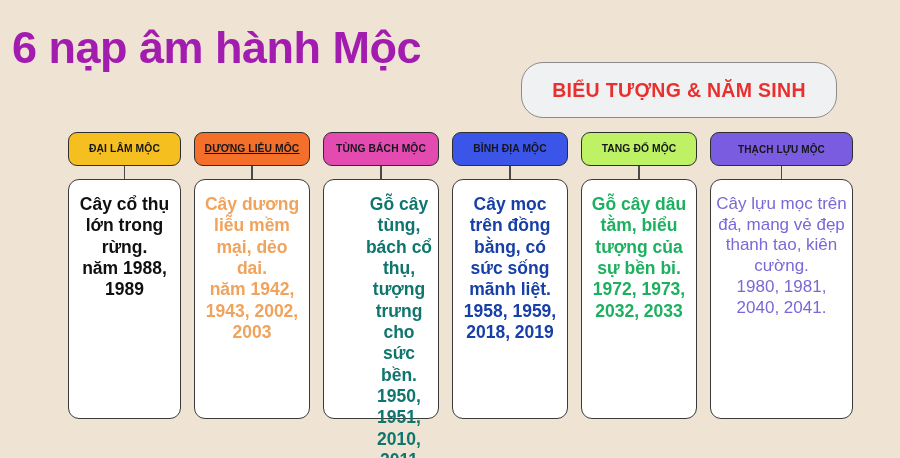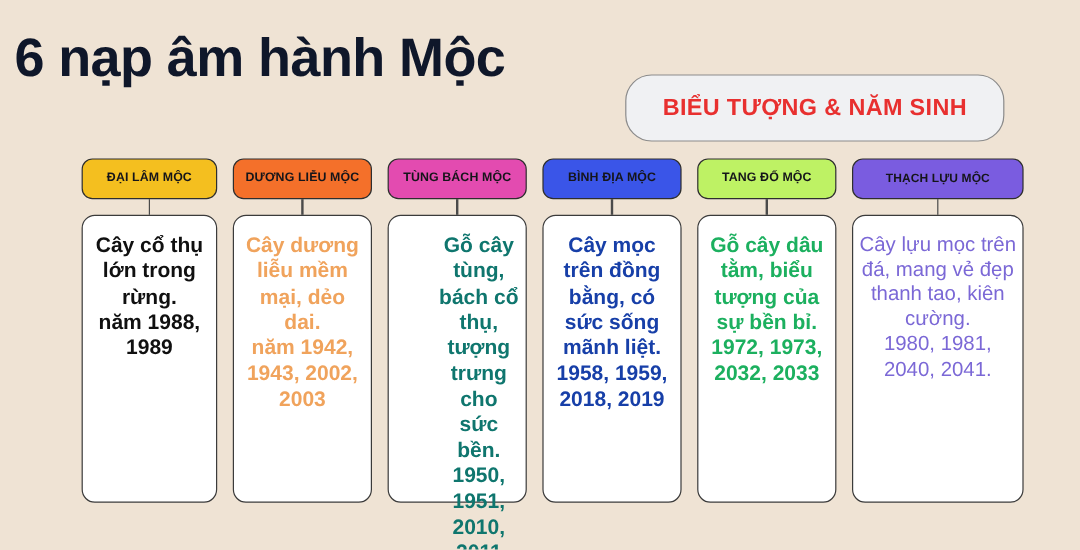--- a/index.html
+++ b/index.html
@@ -156,42 +156,42 @@
     text-align: center;
     line-height: 1.2;
     white-space: nowrap;
     letter-spacing: 0.05px;
   }
 </style>
 </head>
 <body style="background: rgb(239, 227, 212);">
 
 <div class="header-row">
-  <div class="page-title" style="color: #0f172a;">6 nạp âm hành Mộc</div>
+  <div class="page-title" style="color: #a21caf;">6 nạp âm hành Mộc</div>
 
   <div class="legend-box" style="background: rgb(240, 241, 243);">
     <span class="legend-label" style="color: rgb(232, 48, 47);">BIỂU TƯỢNG &amp; NĂM SINH</span>
   </div>
 </div>
 
 <div class="columns">
 
   <div class="column c1">
     <div class="badge" style="background: rgb(244, 191, 31);">
       <span class="badge-label">ĐẠI LÂM MỘC</span>
     </div>
     <div class="connector"></div>
     <div class="card">
       <div class="card-text" style="color: rgb(16, 16, 16);">Cây cổ thụ lớn trong rừng.
 năm 1988, 1989</div>
     </div>
   </div>
 
   <div class="column c2">
-    <div class="badge" style="background: rgb(244, 112, 42);">
+    <div class="badge" style="background: rgb(244, 112, 42); text-decoration: underline;">
       <span class="badge-label">DƯƠNG LIỄU MỘC</span>
     </div>
     <div class="connector"></div>
     <div class="card">
       <div class="card-text" style="color: rgb(240, 163, 92);">Cây dương liễu mềm mại, dẻo dai.
 năm 1942, 1943, 2002, 2003</div>
     </div>
   </div>
 
   <div class="column c3">

